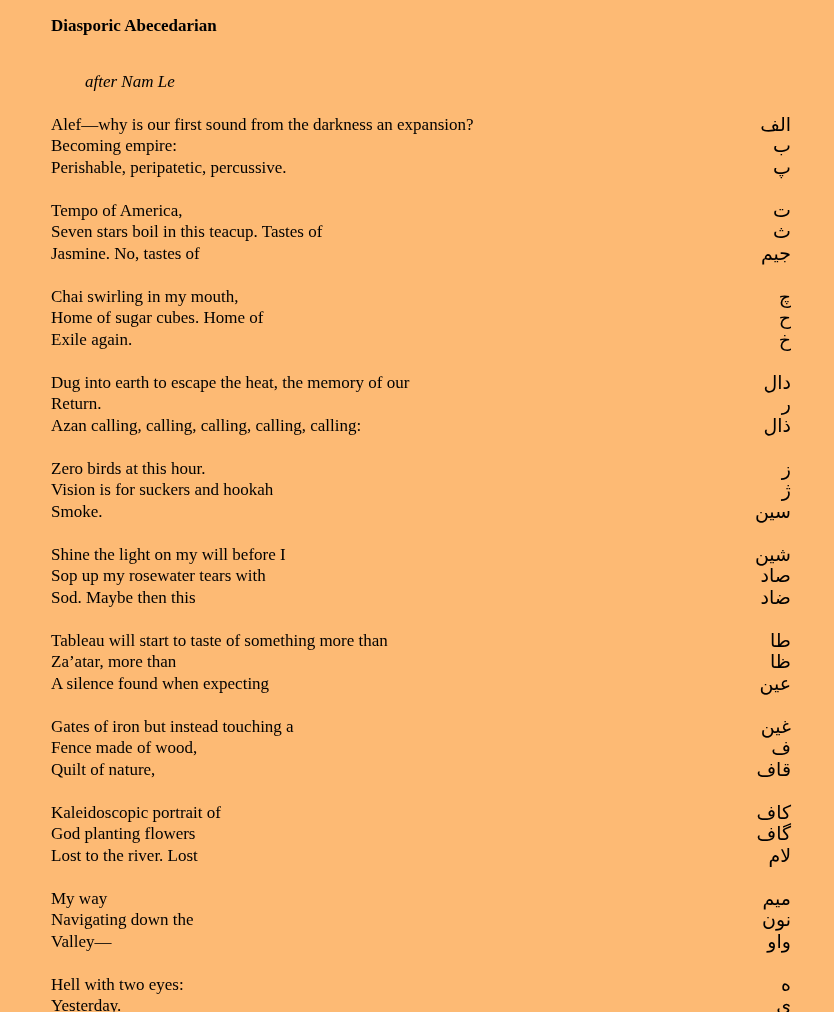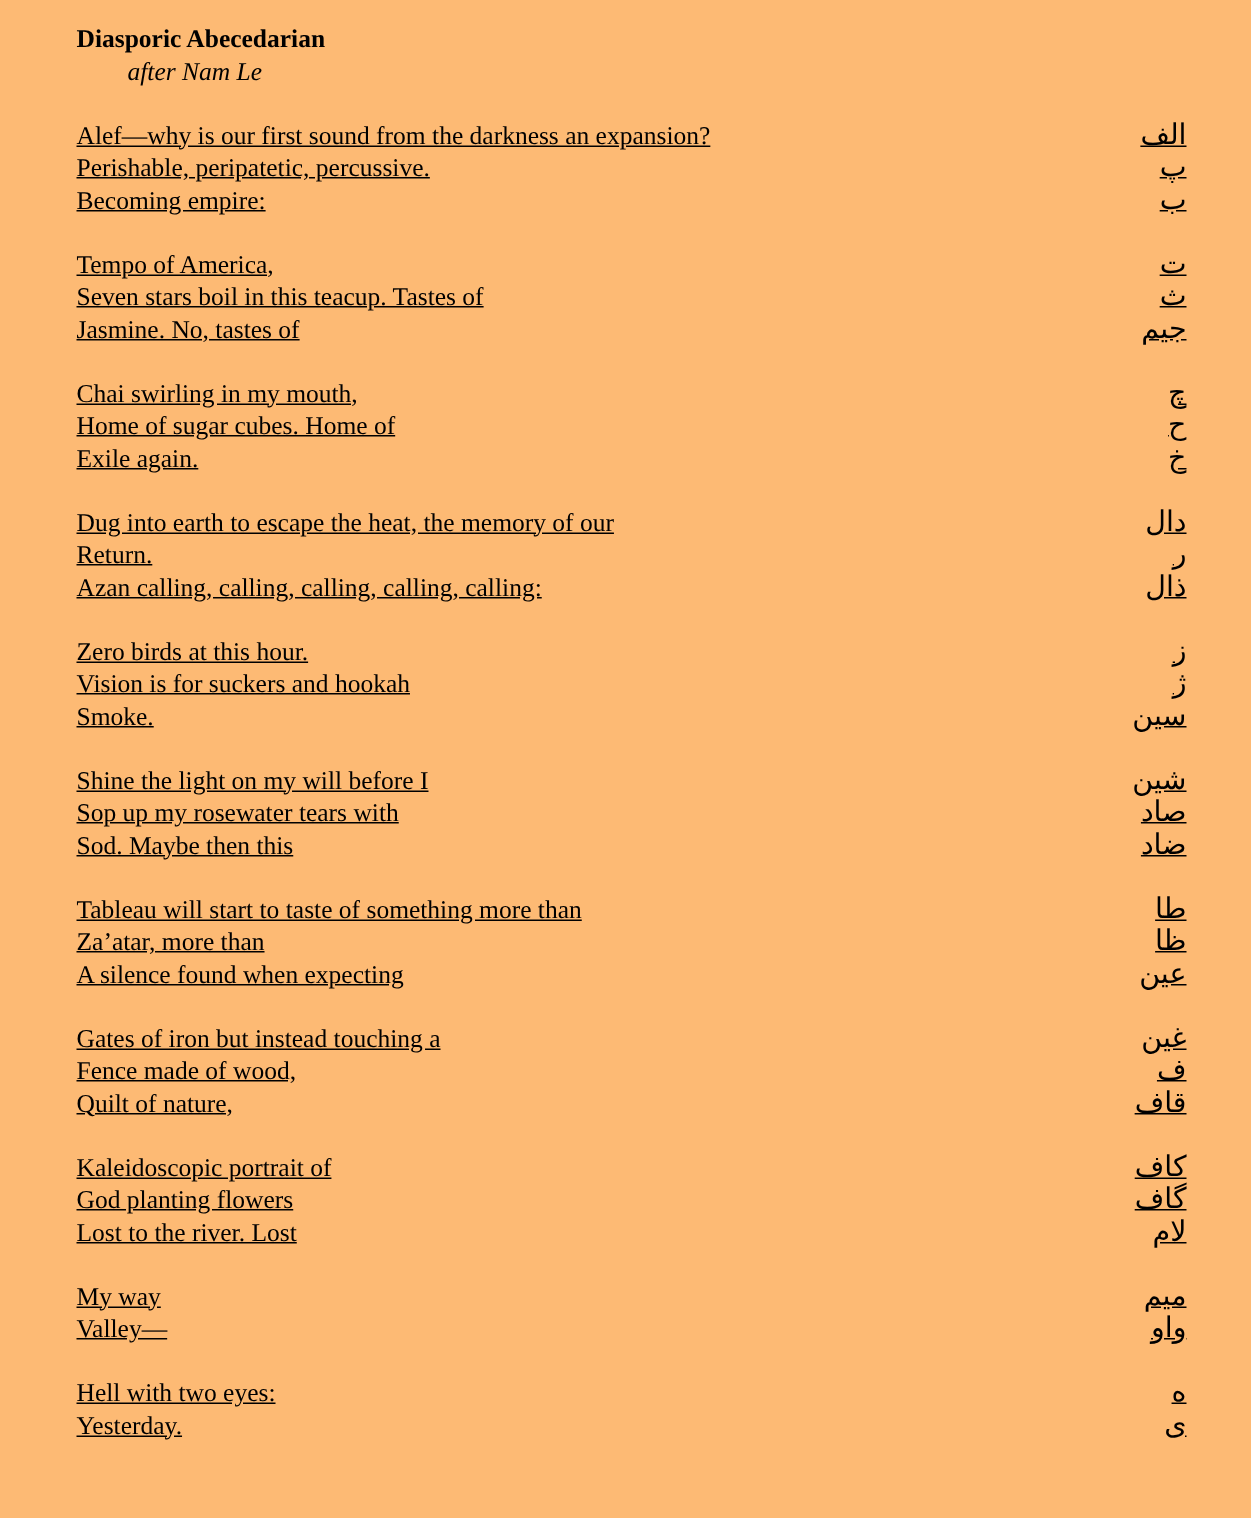--- a/index.html
+++ b/index.html
@@ -22,35 +22,35 @@
   }
   .title {
     font-size: 17px;
     font-weight: bold;
     margin: 0;
     line-height: 21.5px;
   }
   .subtitle {
     font-style: italic;
     padding-left: 34px;
+    margin-top: 34px;
   }
   .stanzas {
     margin-top: 21.5px;
   }
   .stanza {
     margin-bottom: 21.5px;
   }
   .stanza:last-child {
     margin-bottom: 0;
   }
   .line {
     display: flex;
     justify-content: space-between;
     align-items: flex-start;
-    text-decoration: underline;
   }
   .en {
     white-space: pre;
   }
   .ar {
     font-family: "DejaVu Sans", sans-serif;
     font-size: 19px;
     direction: rtl;
     unicode-bidi: isolate;
     white-space: pre;
@@ -62,27 +62,27 @@
 <div class="page">
   <h1 class="title">Diasporic Abecedarian</h1>
   <div class="subtitle">after Nam Le</div>
   <div class="stanzas">
       <div class="stanza">
         <div class="line">
           <span class="en">Alef—why is our first sound from the darkness an expansion?</span>
           <span class="ar" dir="rtl" lang="fa">الف</span>
         </div>
         <div class="line">
+          <span class="en">Becoming empire:</span>
+          <span class="ar" dir="rtl" lang="fa">ب</span>
+        </div>
+        <div class="line">
           <span class="en">Perishable, peripatetic, percussive.</span>
           <span class="ar" dir="rtl" lang="fa">پ</span>
         </div>
-        <div class="line">
-          <span class="en">Becoming empire:</span>
-          <span class="ar" dir="rtl" lang="fa">ب</span>
-        </div>
       </div>
       <div class="stanza">
         <div class="line">
           <span class="en">Tempo of America,</span>
           <span class="ar" dir="rtl" lang="fa">ت</span>
         </div>
         <div class="line">
           <span class="en">Seven stars boil in this teacup. Tastes of</span>
           <span class="ar" dir="rtl" lang="fa">ث</span>
         </div>
@@ -186,20 +186,24 @@
         </div>
         <div class="line">
           <span class="en">Lost to the river. Lost</span>
           <span class="ar" dir="rtl" lang="fa">لام</span>
         </div>
       </div>
       <div class="stanza">
         <div class="line">
           <span class="en">My way</span>
           <span class="ar" dir="rtl" lang="fa">ميم</span>
+        </div>
+        <div class="line">
+          <span class="en">Navigating down the</span>
+          <span class="ar" dir="rtl" lang="fa">نون</span>
         </div>
         <div class="line">
           <span class="en">Valley—</span>
           <span class="ar" dir="rtl" lang="fa">واو</span>
         </div>
       </div>
       <div class="stanza">
         <div class="line">
           <span class="en">Hell with two eyes:</span>
           <span class="ar" dir="rtl" lang="fa">ه</span>

